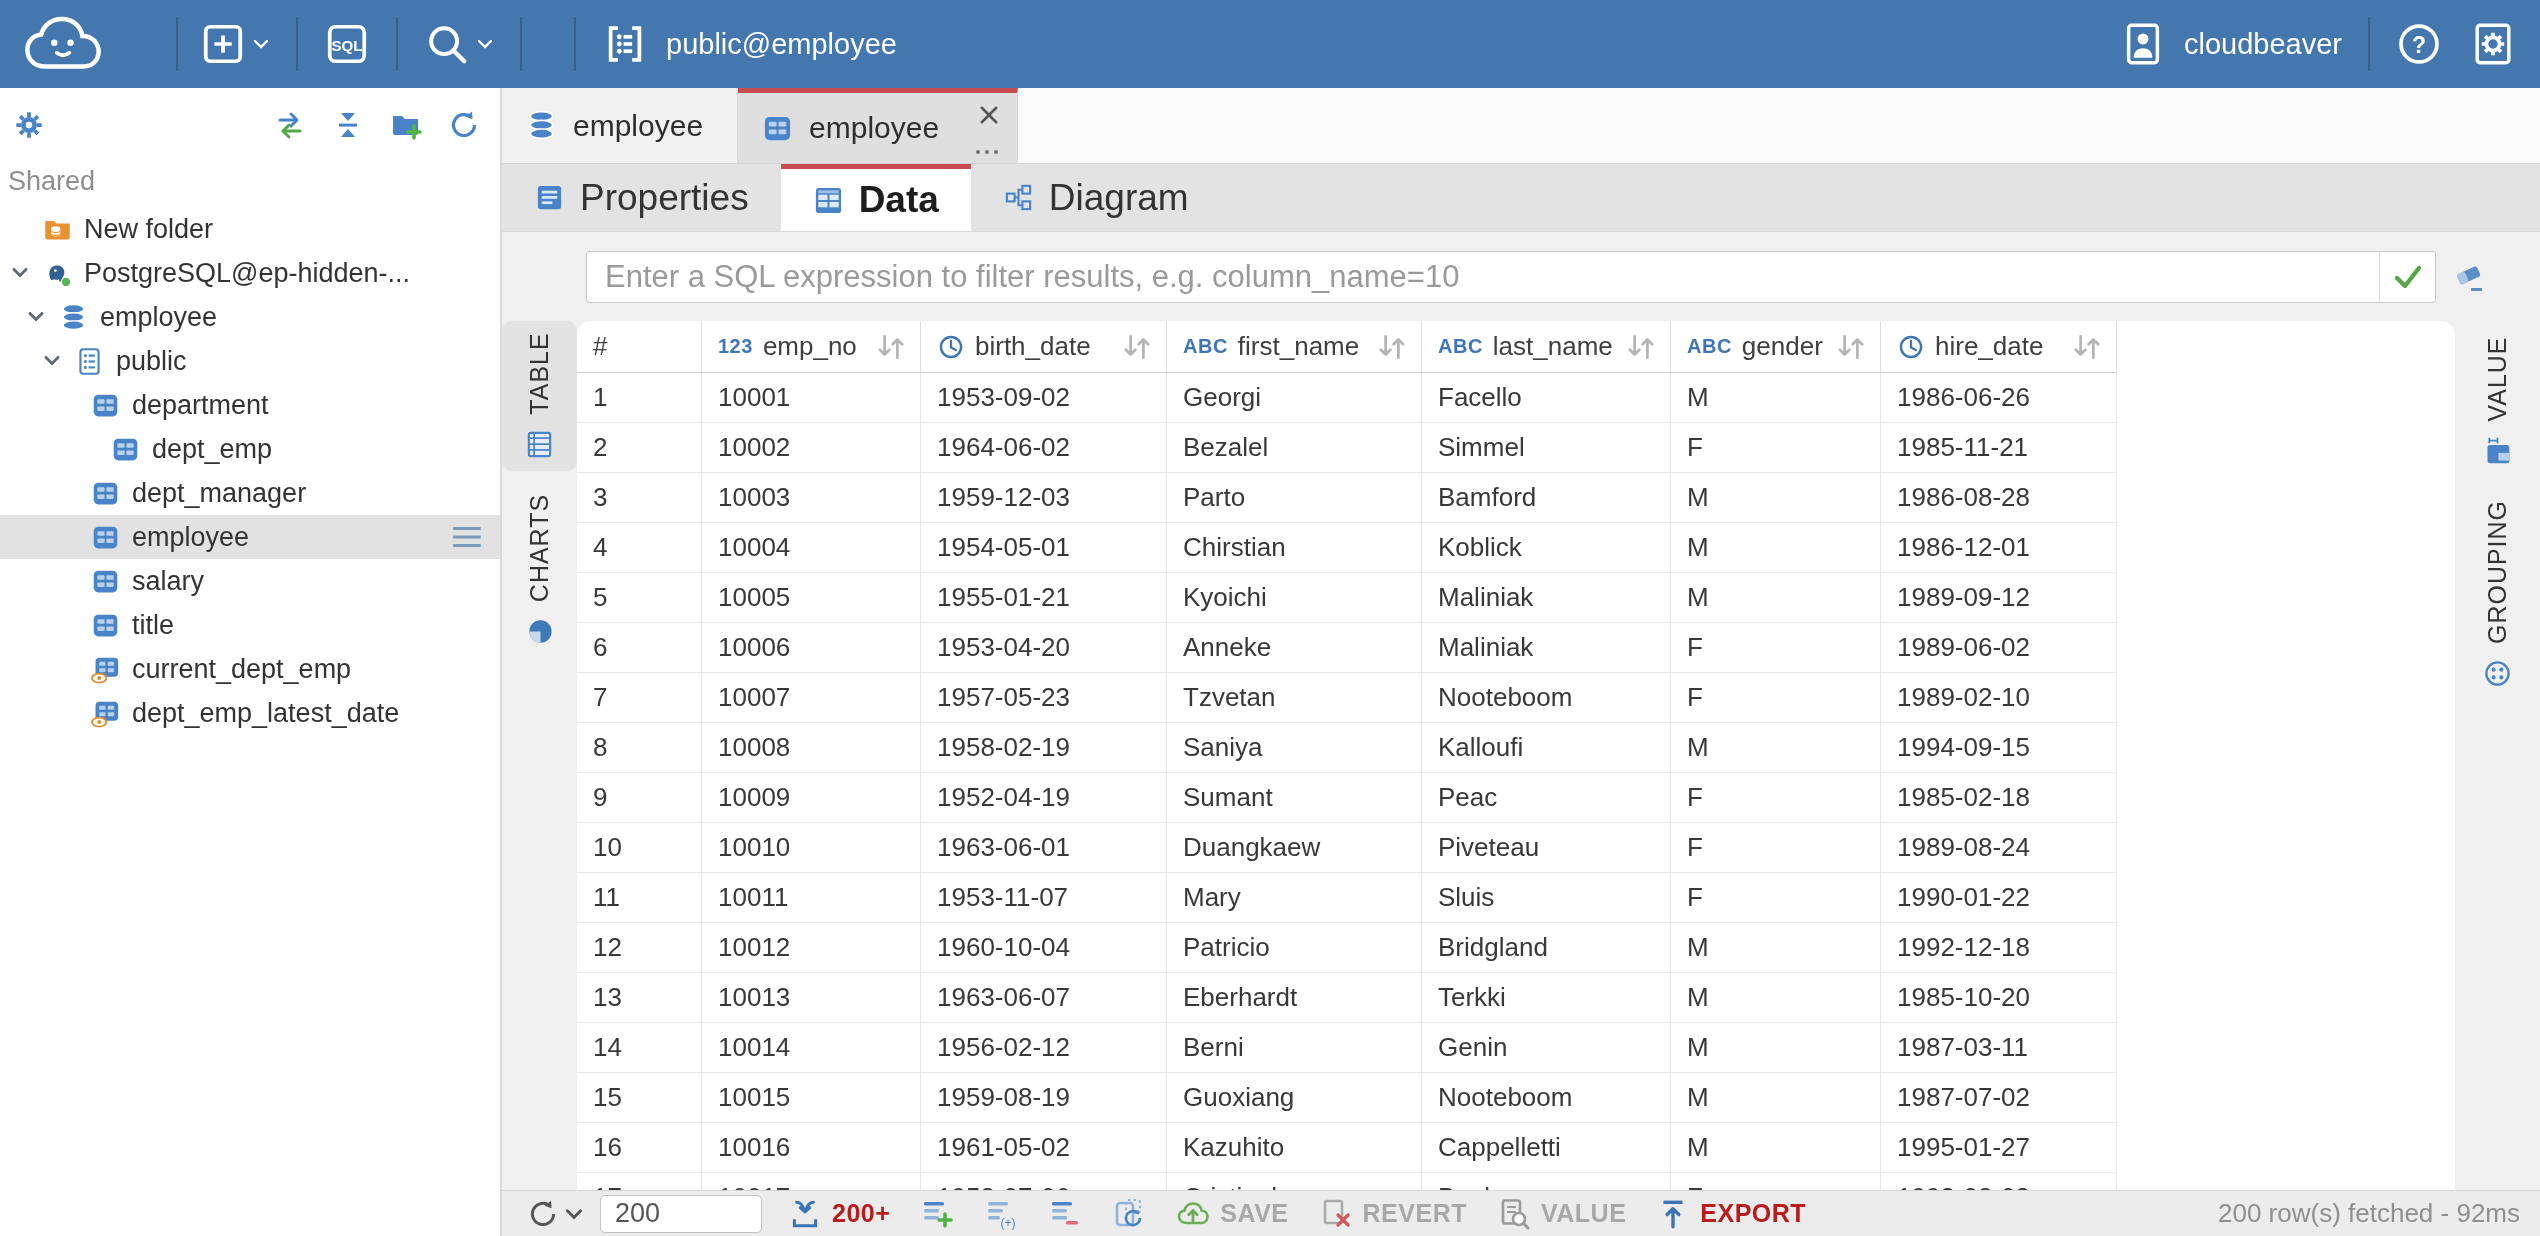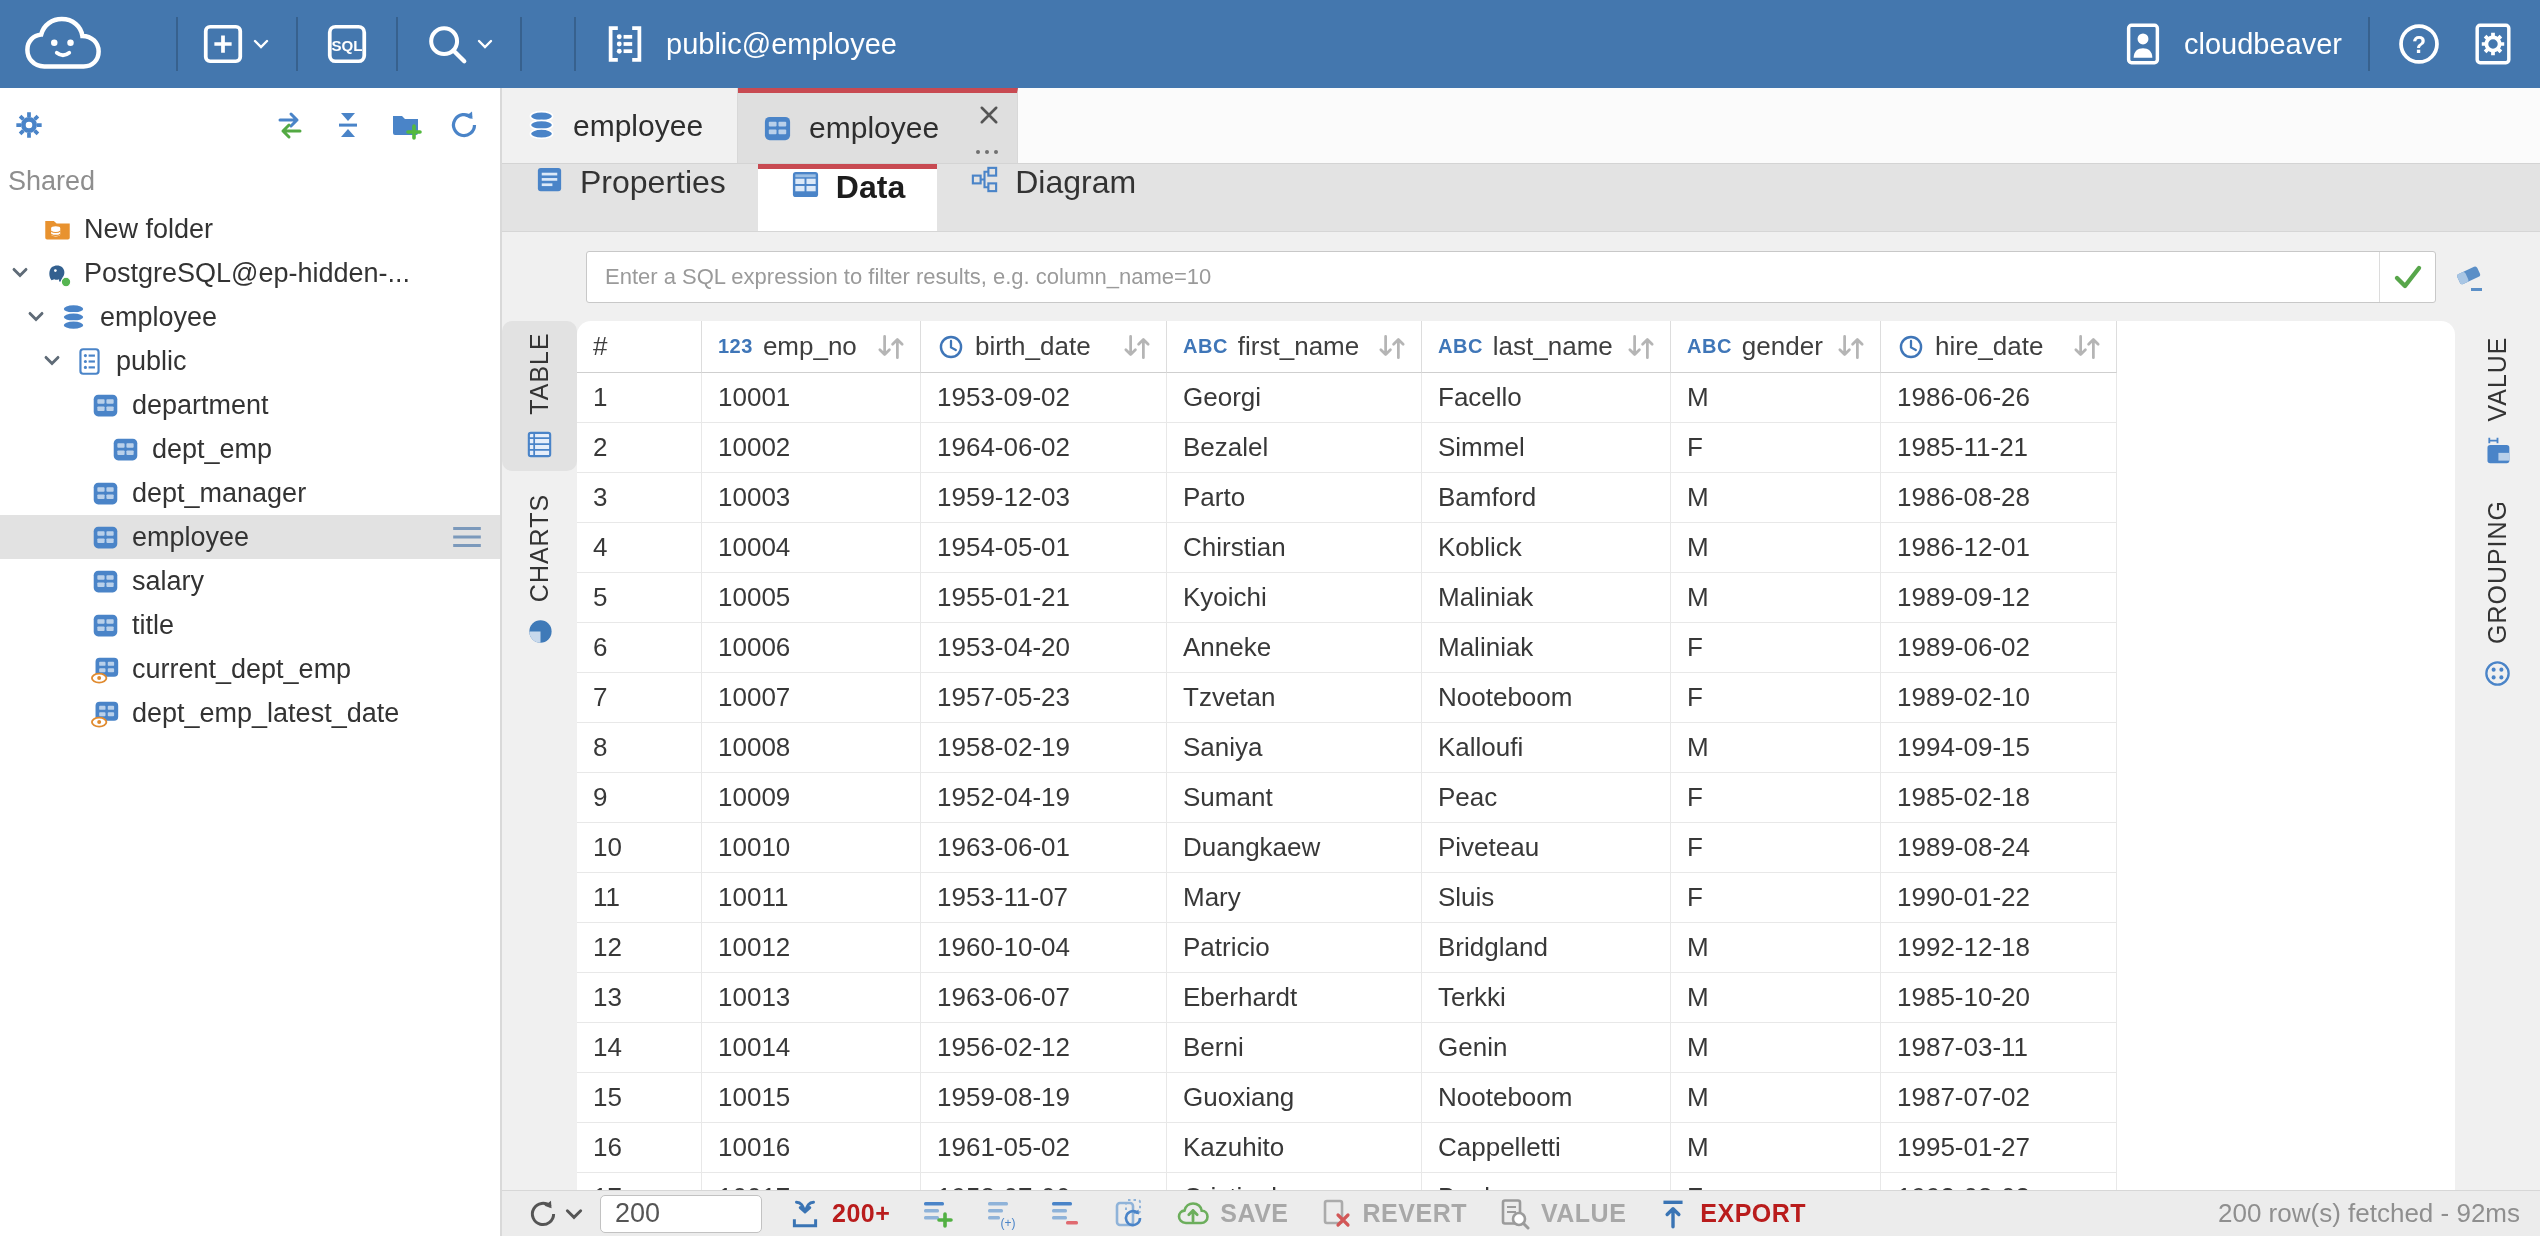--- a/index.html
+++ b/index.html
@@ -48,29 +48,29 @@
   
   .tabbar { height:76px; background:#fbfbfb; border-bottom:1px solid #d4d4d4; display:flex; flex:none; }
   .tab { position:relative; display:flex; align-items:center; padding:0 34px 0 24px; font-size:30px; color:#2e2e2e; background:#f1f1f1; border-right:1px solid #d8d8d8; }
   .tab .ticon { width:31px; height:31px; margin-right:16px; }
   .tab.active { background:#dfdfdf; border-top:5px solid #c84a52; padding-right:78px; }
   .tab .close { position:absolute; top:10px; right:16px; width:24px; height:24px; }
   .tab .dots { position:absolute; bottom:6px; right:16px; width:28px; height:10px; }
 
   
   .subtabbar { height:68px; background:#e3e3e3; border-bottom:1px solid #d6d6d6; display:flex; flex:none; }
-  .subtab { display:flex; padding:0 32px; font-size:32px; color:#333; }
+  .subtab { display:flex; align-items:center; padding:0 32px; font-size:37px; color:#333; }
   .subtab .ticon { width:31px; height:31px; margin-right:15px; }
   .subtab.active { background:#fff; border-top:5px solid #c84a52; font-weight:bold; color:#1d1d1d; }
 
   
   .results { flex:1; background:#f0f0f0; display:flex; flex-direction:column; min-height:0; }
   .filterrow { height:89px; flex:none; display:flex; align-items:center; padding:0 54px 0 84px; }
   .filterbox { flex:1; height:52px; background:#fff; border:1px solid #c8c8c8; border-radius:3px; display:flex; align-items:center; }
-  .filterbox input { flex:1; height:100%; border:none; outline:none; background:transparent; font-size:22px; color:#444; padding:0 18px; font-family:"Liberation Sans",sans-serif; }
+  .filterbox input { flex:1; height:100%; border:none; outline:none; background:transparent; font-size:31px; color:#444; padding:0 18px; font-family:"Liberation Sans",sans-serif; }
   .filterbox input::placeholder { color:#9a9a9a; }
   .filter-apply { width:56px; height:100%; border-left:1px solid #dcdcdc; display:flex; align-items:center; justify-content:center; }
   .filter-apply .ic { width:30px; height:26px; }
   .filter-erase { width:34px; height:34px; margin-left:16px; }
 
   .workarea { flex:1; display:flex; min-height:0; }
 
   
   .vstrip { flex:none; }
   .vl { width:75px; }

